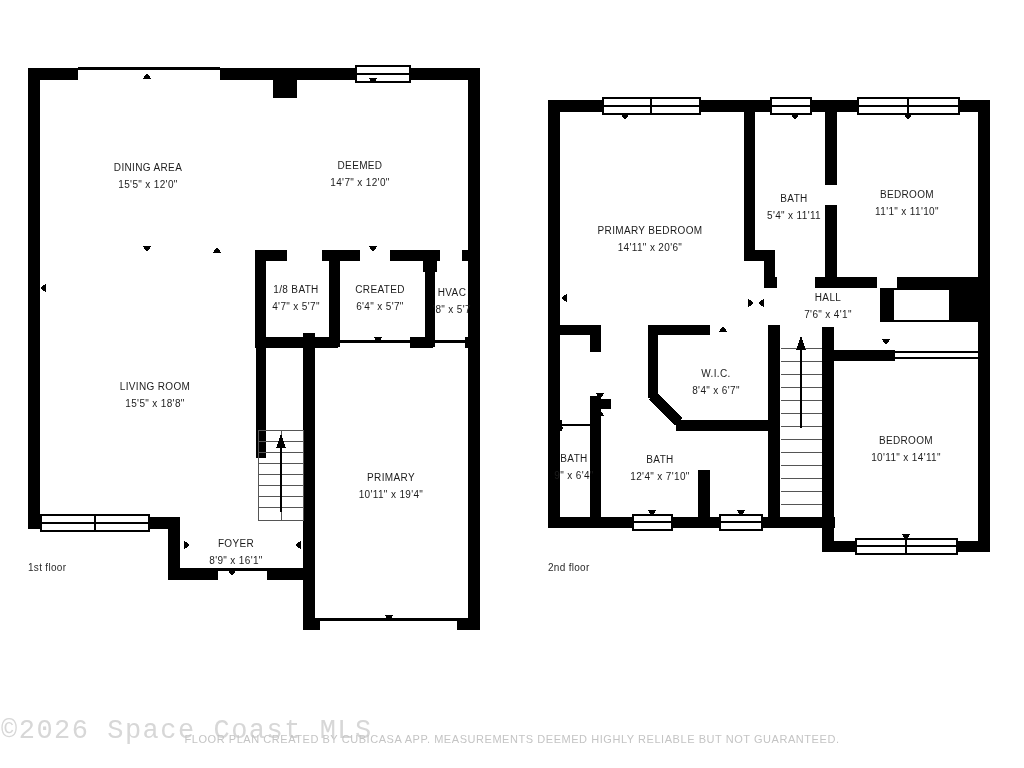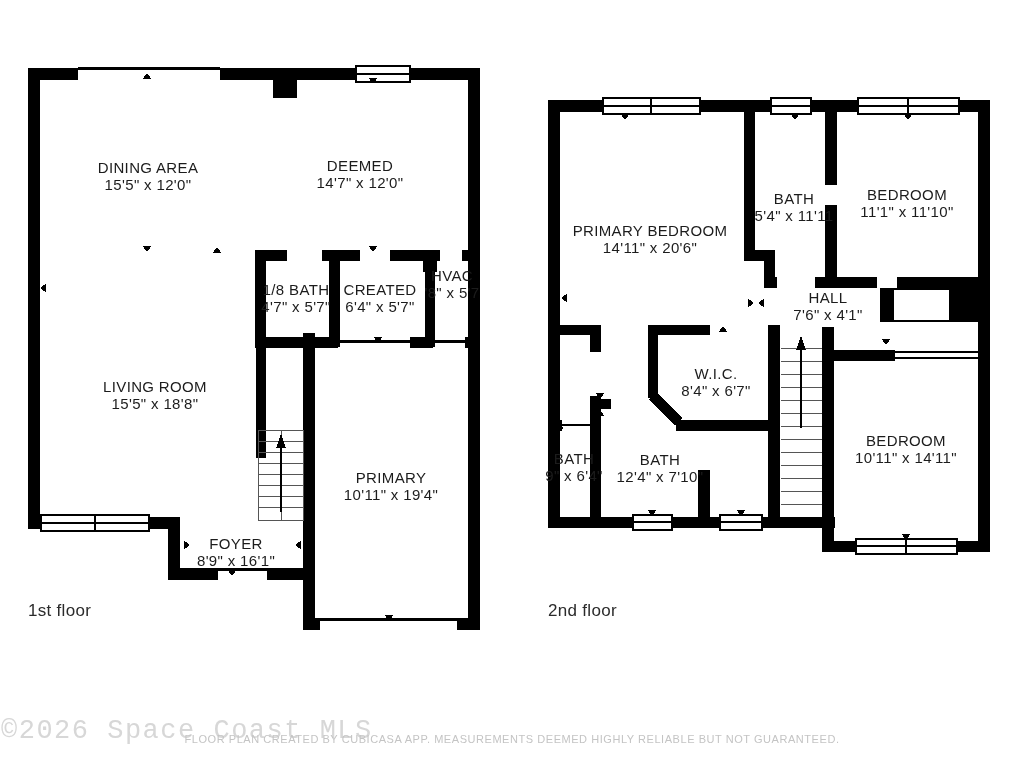--- a/index.html
+++ b/index.html
@@ -1,23 +1,23 @@
 <!DOCTYPE html>
 <html><head>
 <meta charset="utf-8">
 <title>Floor Plan</title>
 <style>
   html,body{margin:0;padding:0;}
   body{width:1024px;height:768px;background:#ffffff;position:relative;overflow:hidden;
        font-family:"Liberation Sans",sans-serif;}
   #plan-svg{position:absolute;left:0;top:0;}
   .room{position:absolute;transform:translate(-50%,-50%);text-align:center;
-        color:#1c1c1c;font-size:15px;line-height:17px;letter-spacing:.35px;
+        color:#1c1c1c;font-size:10px;line-height:17px;letter-spacing:.35px;
         white-space:nowrap;}
-  .floor-label{position:absolute;color:#2b2b2b;font-size:17px;letter-spacing:.3px;margin-top:39px;}
+  .floor-label{position:absolute;color:#2b2b2b;font-size:10px;letter-spacing:.3px;}
   .watermark{position:absolute;left:1px;top:716px;
              font-family:Liberation Mono, monospace;font-size:27px;
              color:#d7d7d7;letter-spacing:1.5px;white-space:nowrap;}
   .disclaimer{position:absolute;top:733px;left:50%;transform:translateX(-50%);
               font-size:11px;letter-spacing:.55px;color:#c4c4c4;white-space:nowrap;}
 </style>
 </head>
 <body>
 
 <svg id="plan-svg" width="1024" height="768" viewBox="0 0 1024 768" shape-rendering="crispEdges">
@@ -222,21 +222,21 @@
   <div>14'7" x 12'0"</div>
 </div>
 <div class="room" style="left:296px;top:298px">
   <div>1/8 BATH</div>
   <div>4'7" x 5'7"</div>
 </div>
 <div class="room" style="left:380px;top:298px">
   <div>CREATED</div>
   <div>6'4" x 5'7"</div>
 </div>
-<div class="room" style="left:452px;top:284px">
+<div class="room" style="left:452px;top:301px">
   <div>HVAC</div>
   <div>'8" x 5'7</div>
 </div>
 <div class="room" style="left:155px;top:395px">
   <div>LIVING ROOM</div>
   <div>15'5" x 18'8"</div>
 </div>
 <div class="room" style="left:391px;top:486px">
   <div>PRIMARY</div>
   <div>10'11" x 19'4"</div>

